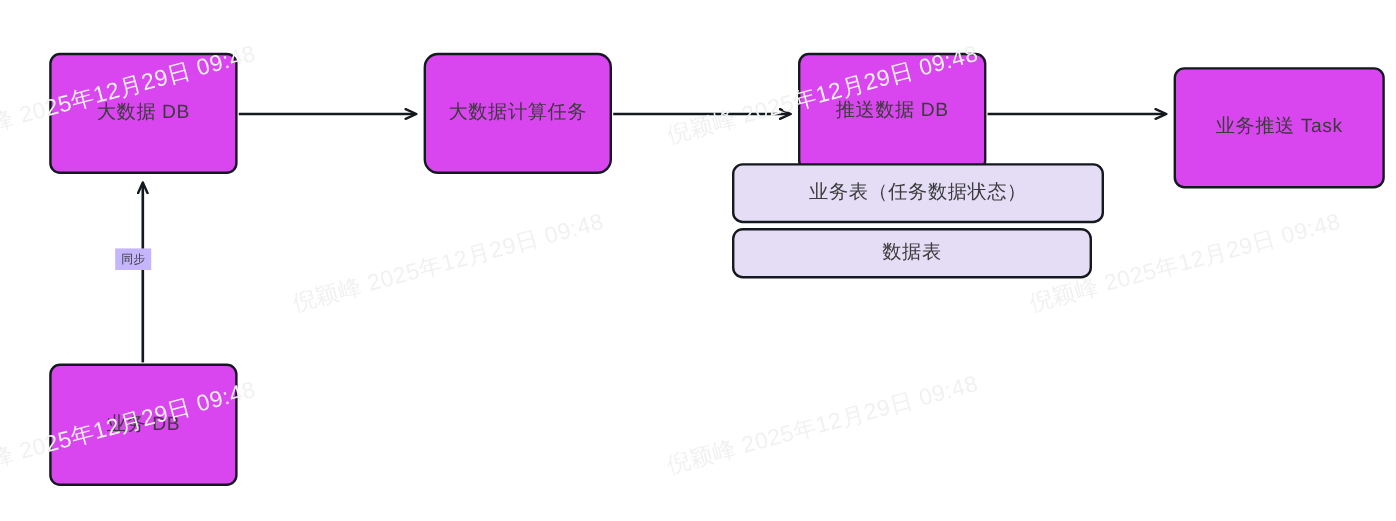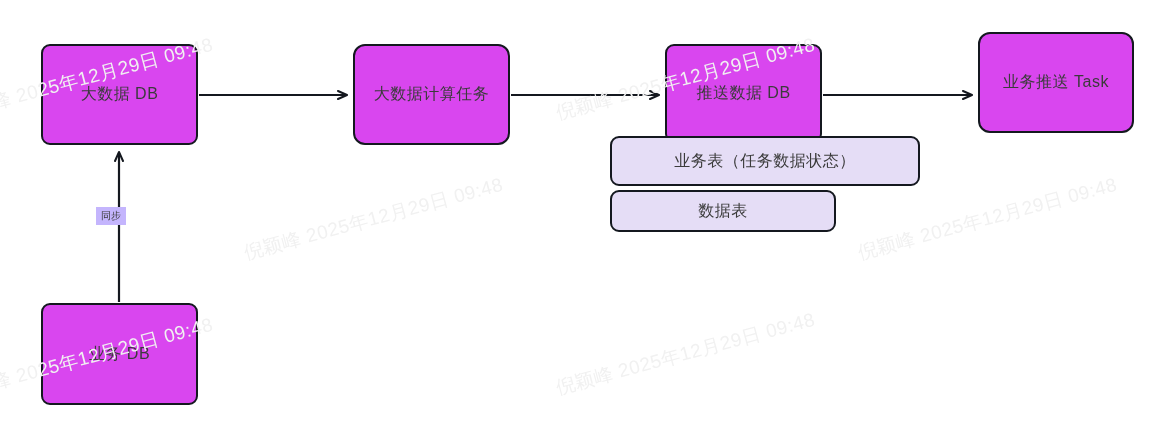--- a/index.html
+++ b/index.html
@@ -115,29 +115,29 @@
   <div id="node-layer">
       <div class="node blue" style="left: 41px; top: 44px; width: 157px; height: 101px;">
         <span class="node-label">大数据 DB</span>
       </div>
       <div class="node blue" style="left: 353px; top: 44px; width: 157px; height: 101px; border-radius: 12px;">
         <span class="node-label">大数据计算任务</span>
       </div>
       <div class="node blue" style="left: 665px; top: 44px; width: 157px; height: 99px;">
         <span class="node-label">推送数据 DB</span>
       </div>
-      <div class="node blue" style="left: 978px; top: 32px; width: 156px; height: 101px; border-radius: 12px;">
+      <div class="node blue" style="left: 978px; top: 56px; width: 176px; height: 101px;">
         <span class="node-label">业务推送 Task</span>
       </div>
       <div class="node blue" style="left: 41px; top: 303px; width: 157px; height: 102px;">
         <span class="node-label">业务 DB</span>
       </div>
       <div class="node purple" style="left: 610px; top: 136px; width: 310px; height: 50px;">
         <span class="node-label">业务表（任务数据状态）</span>
       </div>
-      <div class="node purple" style="left: 610px; top: 190px; width: 226px; height: 42px;">
+      <div class="node purple" style="left: 610px; top: 190px; width: 300px; height: 42px;">
         <span class="node-label">数据表</span>
       </div>
     </div>
 
   <div class="edge-label" style="left:96px; top:207px;">同步</div>
 
 </div>
 
 </body></html>

